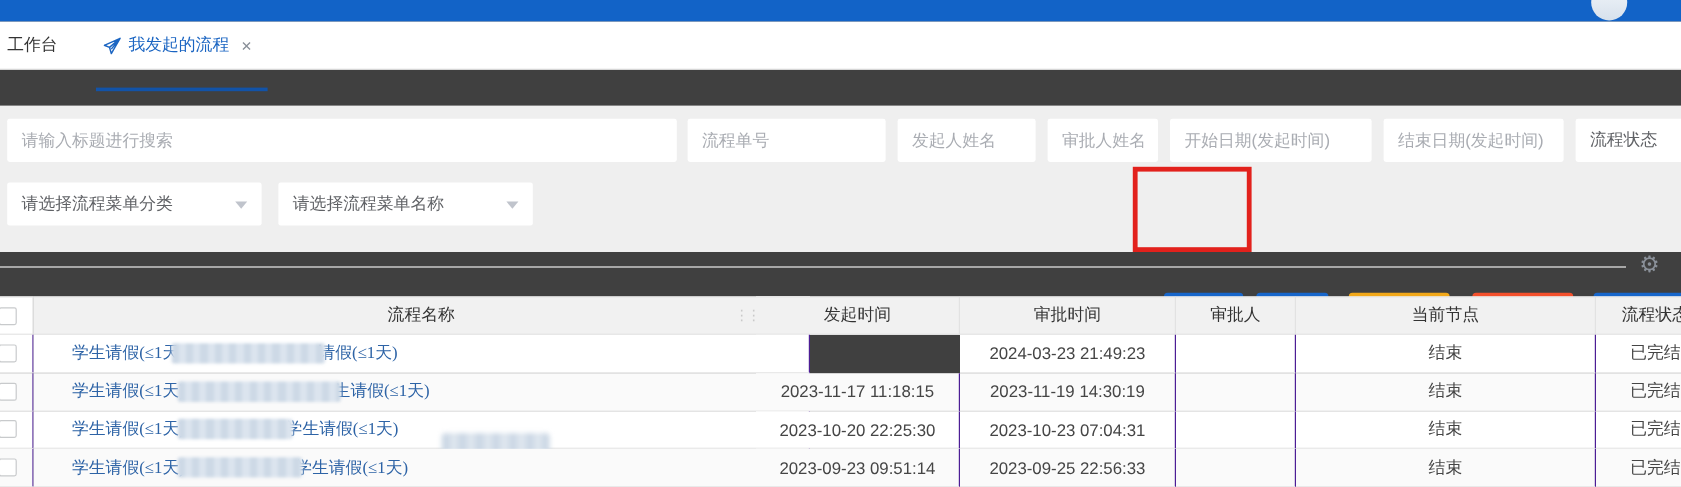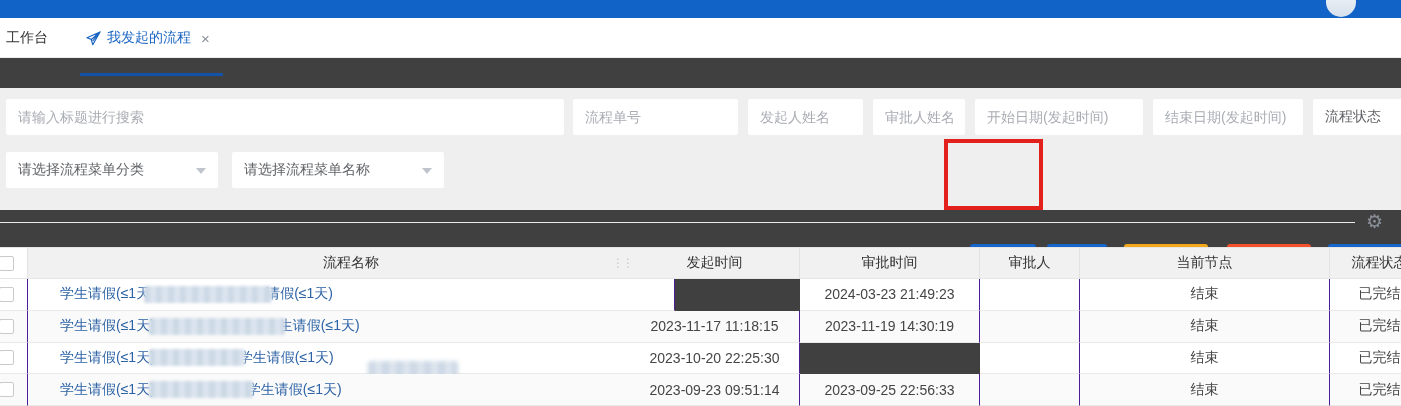--- a/index.html
+++ b/index.html
@@ -73,21 +73,21 @@
             filter:blur(1.5px); vertical-align:middle; }
   .redact-extra { position:absolute; left:340px; top:18px; width:90px; height:22px; border-radius:3px;
                   background:repeating-linear-gradient(90deg,#ccd8e5 0 7px,#dde5ee 7px 14px);
                   filter:blur(2px); }
   .checkbox { width:15px; height:15px; background:#fff; border:1px solid #c8cacc; border-radius:2px;
               margin-left:-1px; cursor:pointer; }
   .chk-wrap { display:flex; align-items:center; height:100%; }
 
   
   .c0 { left:0; width:28px; }
-  .c1 { left:28px; width:647px; }
+  .c1 { left:28px; width:647px;font-family:Liberation Serif, serif; }
   .c2 { left:630px; width:170px; }
   .c3 { left:800px; width:180px; }
   .c4 { left:980px; width:100px; }
   .c5 { left:1080px; width:250px; }
   .c6 { left:1330px; width:100px; }
 </style>
 </head>
 <body>
 
 <div class="stage">
@@ -239,20 +239,21 @@
       </div>
     <div class="td c1 td-name">
       <span class="name-link">
         <span>学生请假(≤1天)</span>
         <span class="redact" style="width:96px;"></span>
         <span>学生请假(≤1天)</span>
       </span>
       <span class="redact-extra"></span>
     </div>
     <div class="td c2">2023-10-20 22:25:30</div>
+    <div class="td c3">2023-10-23 07:04:31</div>
     <div class="td c4"></div>
     <div class="td c5">结束</div>
     <div class="td c6">已完结</div>
   </div>
 
   <div class="trow row-odd" style="top:374.25px;">
     <div class="td c0 td-check">
         <span class="chk-wrap">
           <span class="checkbox"></span>
         </span>

